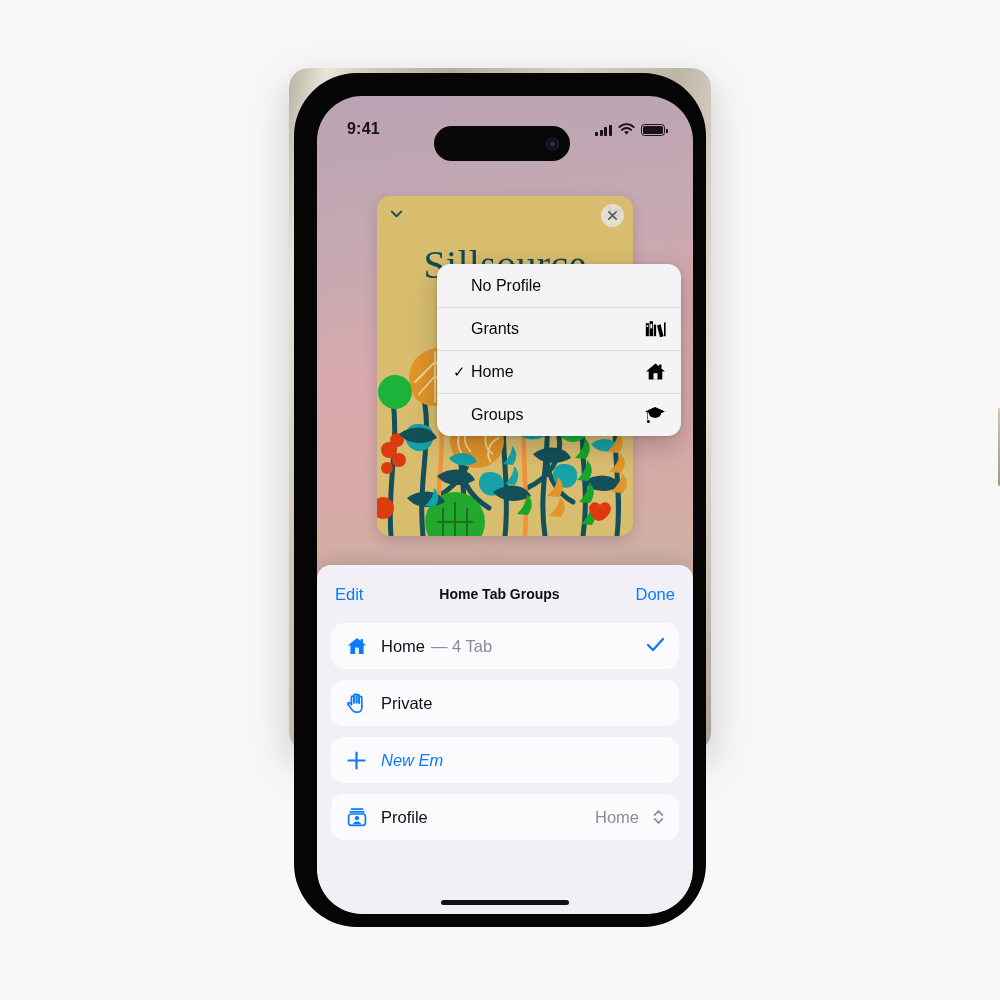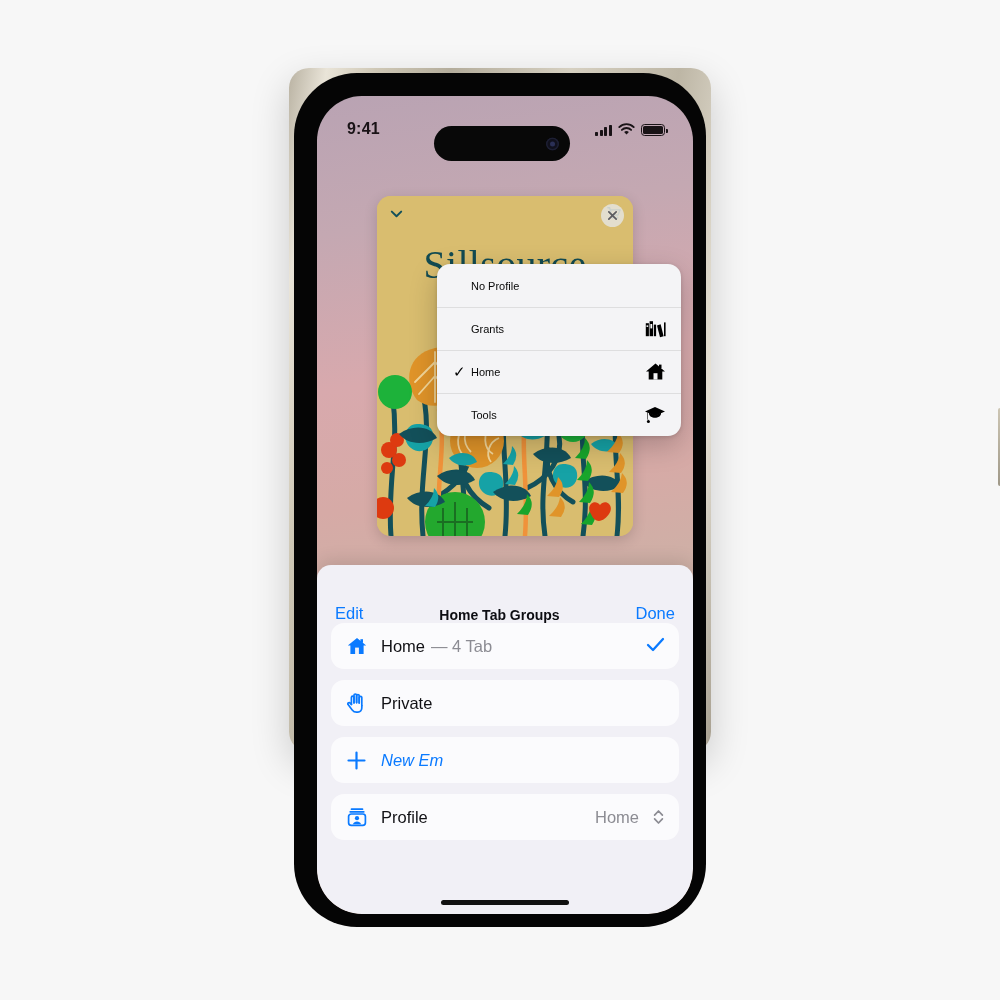--- a/index.html
+++ b/index.html
@@ -118,21 +118,21 @@
 
   
   .sheet {
     position: absolute; left: 0; bottom: 0; width: 376px; height: 349px;
     background: #f1f0f6;
     border-radius: 14px 14px 45px 45px;
     box-shadow: 0 -4px 18px rgba(0,0,0,.12);
     overflow: hidden;
   }
   .sheet-hdr {
-    height: 58px; display: flex; align-items: flex-end;
+    height: 58px; display: flex; align-items: center;
     justify-content: space-between; padding: 0 18px;
   }
   .sheet-hdr .act { color: #0a7aff; font-size: 16.5px; }
   .sheet-hdr .ttl { font-size: 14px; font-weight: bold; color: #0d0d12; }
   .grp {
     margin: 0 14px 11px 14px;
     background: rgba(255,255,255,.72);
     border-radius: 13px;
     overflow: hidden;
   }
@@ -164,21 +164,21 @@
   }
   .mrow {
     height: 43px; display: flex; align-items: center;
     padding: 0 15px 0 16px; position: relative;
   }
   .mrow + .mrow::before{
     content:""; position:absolute; left:0; right:0; top:0; height:1px;
     background: rgba(0,0,0,.09);
   }
   .mrow .mcheck { width: 18px; flex: 0 0 18px; font-size: 15px; color:#000; }
-  .mrow .mlbl { font-size: 11px; color: #080808; }
+  .mrow .mlbl { font-size: 16px; color: #080808; }
   .mrow .mspacer { flex: 1; }
   .mrow .mic { width: 22px; height: 20px; display:flex; align-items:center; justify-content:flex-end; }
 
   .homebar {
     position: absolute; left: 50%; transform: translateX(-50%);
     bottom: 9px; width: 128px; height: 5px; border-radius: 3px; background:#111;
     z-index: 50;
   }
 </style>
 </head>
@@ -464,21 +464,21 @@
               <svg width="21" height="19" viewBox="0 0 21 19">
                 <path d="M10.5 1.4 L20 9.4 L17.3 9.4 L17.3 17.6 L3.7 17.6 L3.7 9.4 L1 9.4 Z" fill="#000"></path>
                 <rect x="14" y="2.6" width="2.5" height="3.4" fill="#000"></rect>
                 <rect x="8.5" y="11.2" width="4" height="6.4" fill="#f4f4f6"></rect>
               </svg>
             </span>
           </div>
 
           <div class="mrow">
             <span class="mcheck"></span>
-            <span class="mlbl">Tools</span>
+            <span class="mlbl">Groups</span>
             <span class="mspacer"></span>
             <span class="mic">
               <svg width="22" height="19" viewBox="0 0 22 19">
                 <path d="M11 2 L21 6.4 L11 10.8 L1 6.4 Z" fill="#000"></path>
                 <path d="M5 8.6 C5 14.2 17 14.2 17 8.6 L17 7.4 L11 10.2 L5 7.4 Z" fill="#000"></path>
                 <path d="M3.4 7.2 L3.4 13.4 C3.4 15.6 5.4 16.4 5.4 16.4 C5.4 16.4 4 15.4 4 13.4 L4 7.4 Z" fill="#000"></path>
                 <circle cx="4.4" cy="16.6" r="1.5" fill="#000"></circle>
               </svg>
             </span>
           </div>

